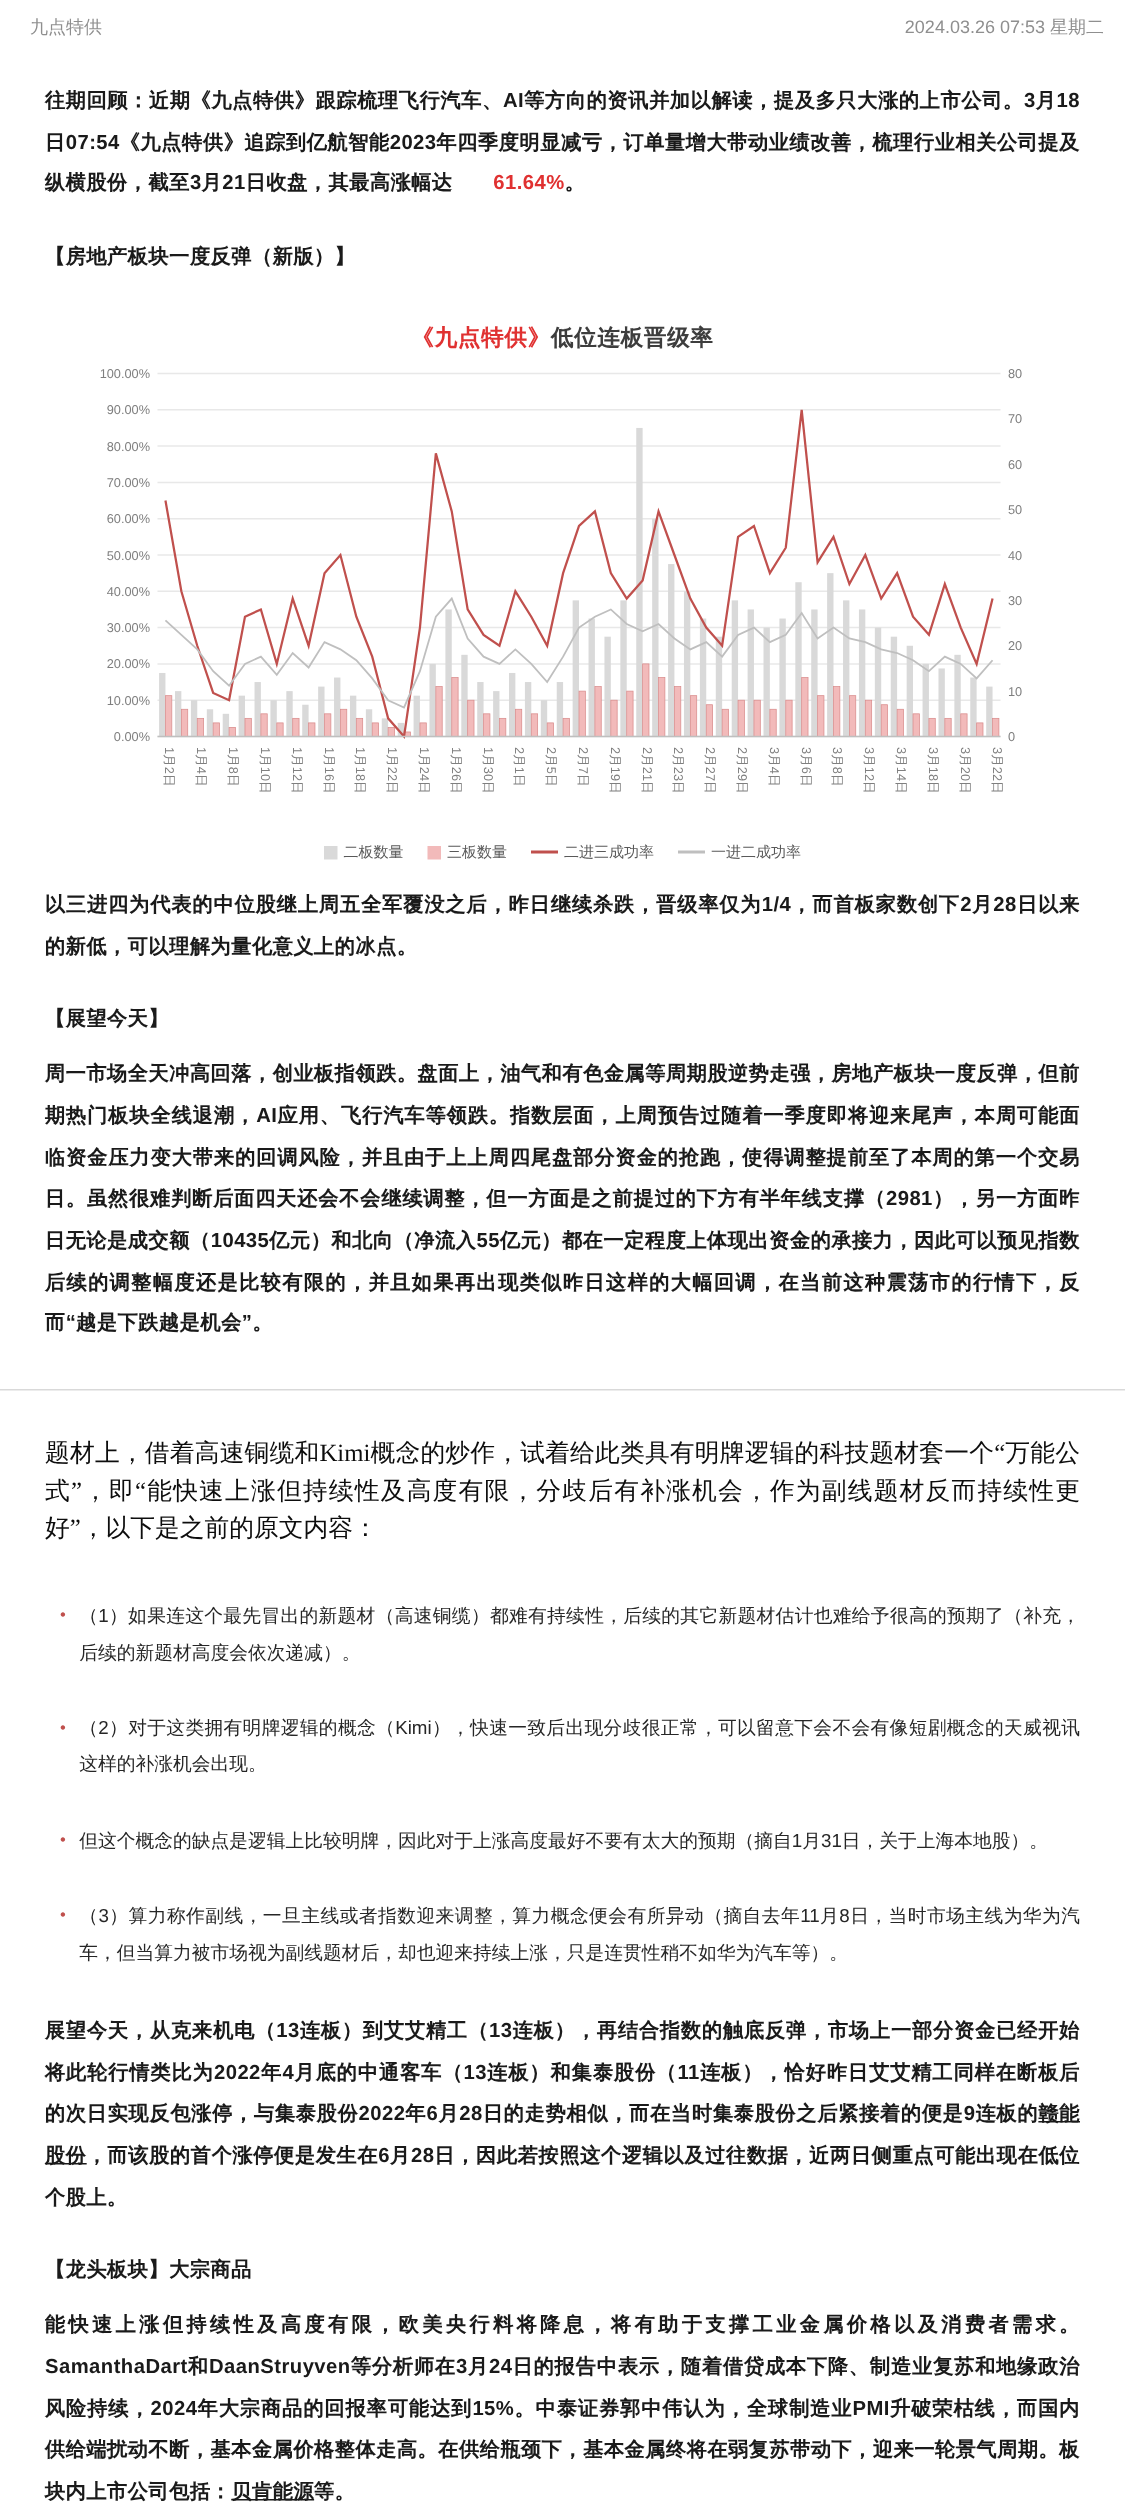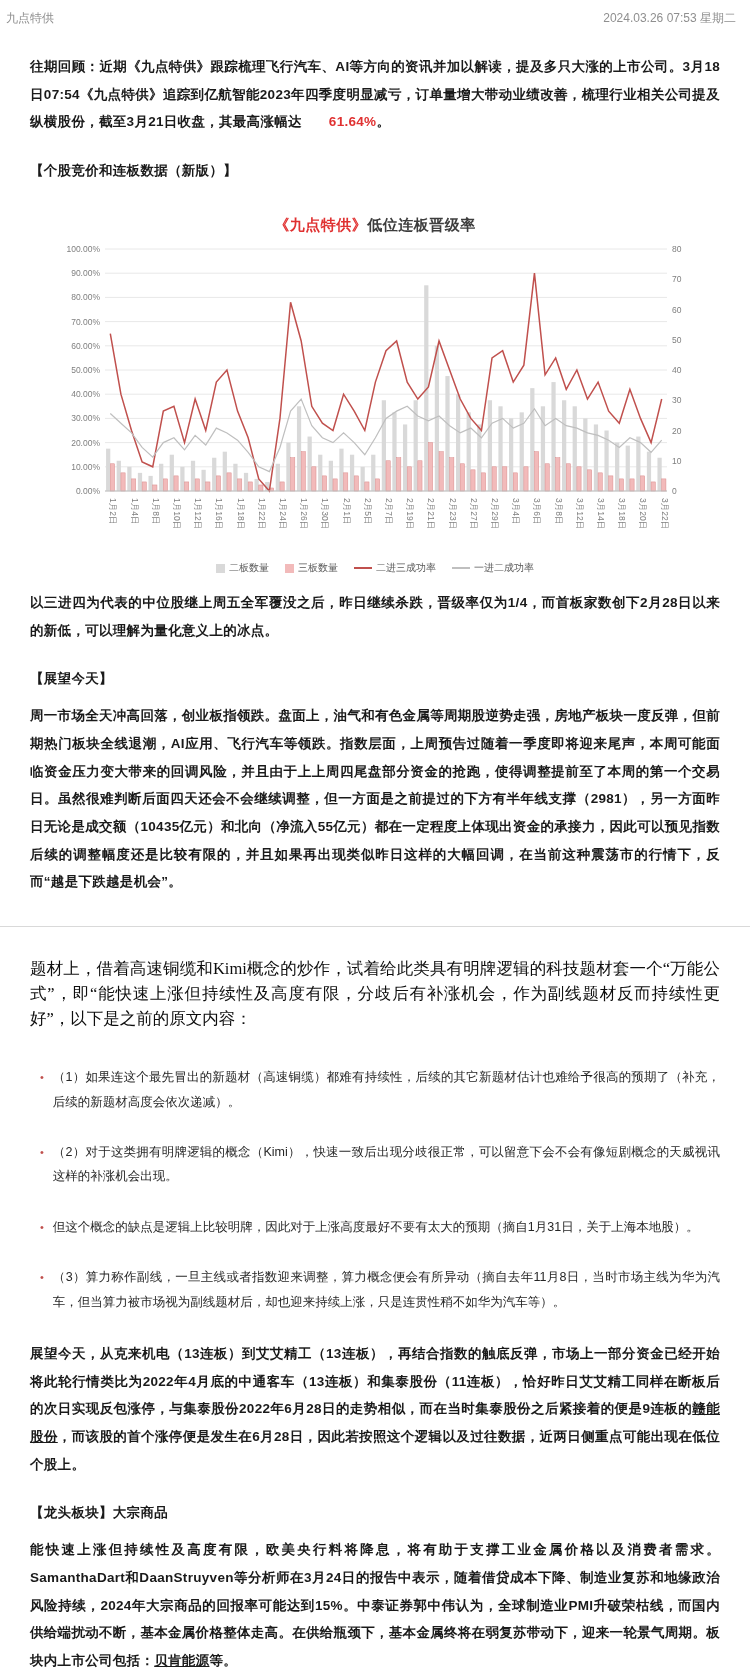--- a/index.html
+++ b/index.html
@@ -5,21 +5,21 @@
   * { margin:0; padding:0; box-sizing:border-box; }
   html,body { background:#ffffff; }
   body {
     width:750px;
     font-family:"Liberation Sans","DejaVu Sans",sans-serif;
     color:#1a1a1a;
   }
   .page { width:750px; min-height:1680px; padding-bottom:36px; }
   .topbar {
     display:flex; justify-content:space-between; align-items:center;
-    padding:10px 14px 6px 6px;
+    padding:10px 14px 6px 20px;
     font-size:12px; color:#8f8f8f;
   }
   .content { padding:6px 30px 0 30px; }
   .body-text {
     font-size:13.5px; font-weight:700; line-height:2.05;
     margin:14px 0; letter-spacing:0.3px; text-align:justify;
   }
   .section-heading {
     font-size:13.5px; font-weight:700; margin:26px 0 6px 0; letter-spacing:0.3px;
   }
@@ -62,21 +62,21 @@
 
   <header class="topbar">
     <span>九点特供</span>
     <span>2024.03.26 07:53 星期二</span>
   </header>
 
   <div class="content">
 
     <p class="body-text"><span>往期回顾：近期《九点特供》跟踪梳理飞行汽车、AI等方向的资讯并加以解读，提及多只大涨的上市公司。3月18日07:54《九点特供》追踪到亿航智能2023年四季度明显减亏，订单量增大带动业绩改善，梳理行业相关公司提及纵横股份，截至3月21日收盘，其最高涨幅达</span><span class="red">61.64%</span><span>。</span></p>
 
-    <h3 class="section-heading">【个股竞价和连板数据（新版）】</h3>
+    <h3 class="section-heading">【房地产板块一度反弹（新版）】</h3>
 
     <div class="chart-block">
       <div class="chart-title">
         <span class="t-red">《九点特供》</span><span class="t-dark">低位连板晋级率</span>
       </div>
       <div class="chart-svg-wrap">
         <svg width="648" height="320" viewBox="0 0 648 320" xmlns="http://www.w3.org/2000/svg">
             <line x1="54" y1="254" x2="616" y2="254" stroke="#e8e8e8" stroke-width="1"></line>
             <text x="49" y="257" text-anchor="end" font-size="8.5" fill="#7f7f7f">0.00%</text>
             <line x1="54" y1="229.8" x2="616" y2="229.8" stroke="#e8e8e8" stroke-width="1"></line>

